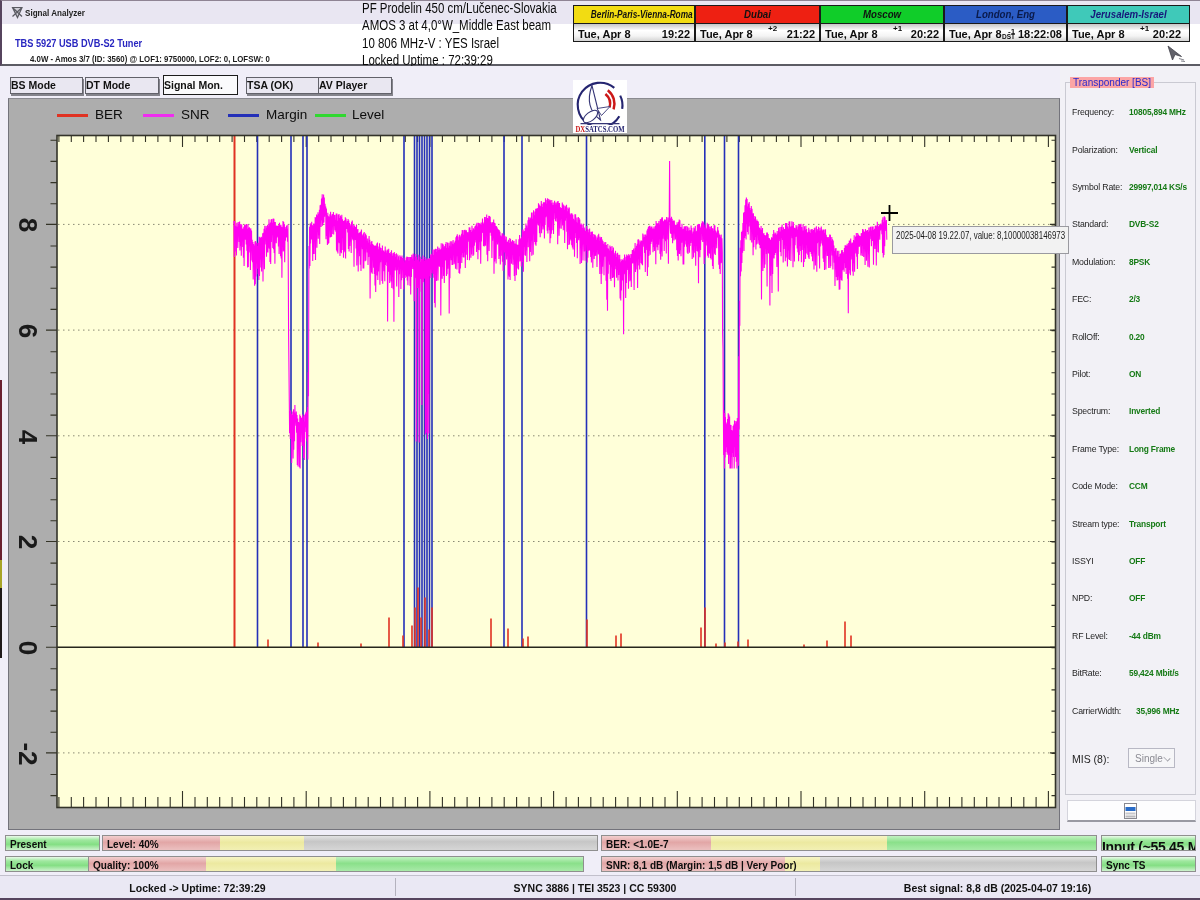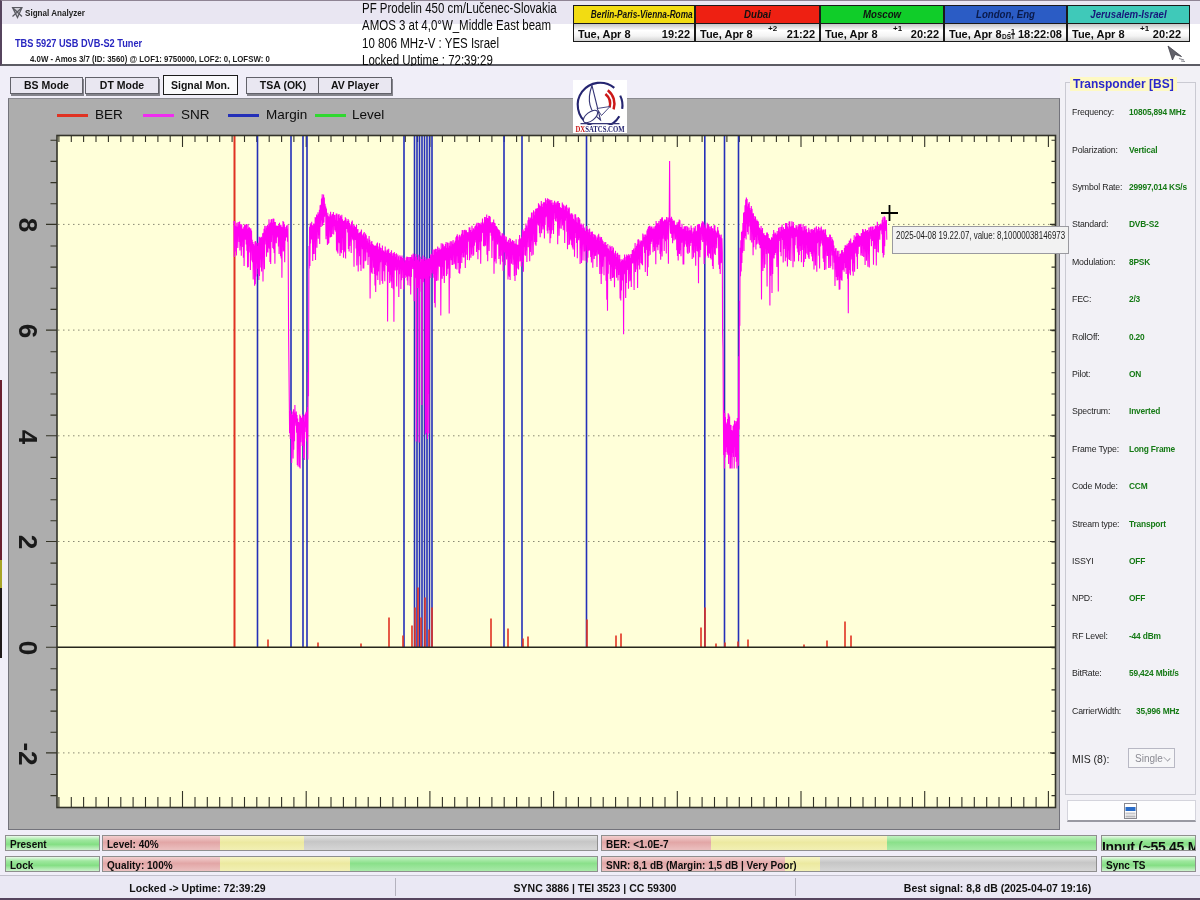--- a/index.html
+++ b/index.html
@@ -8,30 +8,30 @@
 
 #titlebar{left:0;top:0;width:1200px;height:24px;background:#e9e6f2;border-top:1px solid #8f8494;border-left:2px solid #56445e}
 #titletext{left:25px;top:7px;font-size:9.5px;font-weight:bold;color:#222;transform:scaleX(0.85);transform-origin:left top;white-space:nowrap}
 
 #header{left:0;top:24px;width:1200px;height:42px;background:#fff;border-bottom:2px solid #5c5c64;border-left:2px solid #56445e}
 #tbs{left:15px;top:37px;font-size:11.5px;font-weight:bold;color:#2826c0;transform:scaleX(0.80);transform-origin:left top;white-space:nowrap}
 #subline{left:30px;top:52.5px;font-size:9.8px;font-weight:bold;color:#1c1c1c;transform:scaleX(0.80);transform-origin:left top;white-space:nowrap}
 #centertext{left:362px;top:0px;width:300px;font-size:14px;line-height:17.4px;color:#0a0a0a;transform:scaleX(0.82);transform-origin:left top;white-space:nowrap}
 
 #tabstrip{left:0;top:66px;width:1200px;height:32px;background:#f0eef8}
-.tabbtn{top:77px;height:17px;background:#e9e7f1;border:1px solid #62626a;box-shadow:1px 2px 0 #84848c;font-size:10.5px;font-weight:bold;color:#111;text-align:center;line-height:15px}
+.tabbtn{top:77px;height:17px;background:#e9e7f1;border:1px solid #62626a;box-shadow:1px 2px 0 #84848c;font-size:10.5px;font-weight:bold;color:#111;text-align:left;line-height:15px}
 #tabactive{left:163px;top:75px;width:75px;height:20px;background:#fafafc;border:1.5px solid #1c1c1c;box-shadow:none;line-height:18px}
 
 #panel{left:8px;top:98px;width:1052px;height:732px;background:#adadad;border:1px solid #73737b;border-top:1px solid #8a8a90}
 .leg{top:114px;height:2.5px;width:31px}
 .legt{top:107px;font-size:13.5px;color:#0d0d0d}
 
 #rpanel{left:1060px;top:66px;width:140px;height:809px;background:#f2f1f6}
 #gbox{left:1065px;top:82px;width:131px;height:713px;border:1px solid #cacad2;background:#f2f1f6}
-#gboxlab{left:1070px;top:77px;font-size:12px;font-weight:bold;color:#2a28cc;background:#fef9c3;padding:0 3px}
+#gboxlab{left:1070px;top:77px;font-size:10px;font-weight:normal;color:#2a28cc;background:#fca5a5;padding:0 3px}
 .rlab{position:absolute;left:1072px;font-size:9.5px;letter-spacing:-0.2px;color:#1f1f1f;white-space:nowrap;transform:scaleX(0.92);transform-origin:left top}
 .rval{position:absolute;left:1129px;font-size:9.5px;letter-spacing:-0.2px;font-weight:bold;color:#157a15;white-space:nowrap;transform:scaleX(0.88);transform-origin:left top}
 #mislab{left:1072px;top:753px;font-size:10.5px;color:#1f1f1f}
 #misdd{left:1128px;top:748px;width:47px;height:20px;background:#f6f6f8;border:1px solid #b8b8c4;font-size:10px;color:#8a8a92;padding:3.5px 0 0 6px}
 #misarr{left:1163.5px;top:755px;width:6px;height:6px;border-right:1.5px solid #a0a0a8;border-bottom:1.5px solid #a0a0a8;transform:rotate(45deg) scaleY(0.7)}
 #rbtn{left:1067px;top:800px;width:129px;height:22px;background:#fdfdfe;border:1px solid #d4d4dc;border-bottom:2px solid #9a9aa2}
 
 #logo{left:573px;top:80px;width:54px;height:53px;background:#fff}
 
 #botarea{left:0;top:830px;width:1200px;height:45px;background:#f0eef8}
@@ -227,21 +227,21 @@
 <div class="abs" id="tooltip"><span>2025-04-08 19.22.07, value: 8,10000038146973</span></div>
 
 <div class="abs" id="botarea"></div>
 <div class="abs gbox" style="left:5px;top:835px;width:95px">Present</div>
 <div class="abs gbox" style="left:5px;top:856px;width:95px">Lock</div>
 <div class="abs pbar" style="left:102px;top:835px;width:496px">
   <div class="seg segpink" style="left:0;width:117px"></div>
   <div class="seg segyel" style="left:117px;width:84px"></div>
   <div class="ptext">Level: 40%</div>
 </div>
-<div class="abs pbar" style="left:102px;top:856px;width:496px">
+<div class="abs pbar" style="left:88px;top:856px;width:496px">
   <div class="seg segpink" style="left:0;width:117px"></div>
   <div class="seg segyel" style="left:117px;width:130px"></div>
   <div class="seg seggreen" style="left:247px;width:247px"></div>
   <div class="ptext">Quality: 100%</div>
 </div>
 <div class="abs pbar" style="left:601px;top:835px;width:496px">
   <div class="seg segpink" style="left:0;width:109px"></div>
   <div class="seg segyel" style="left:109px;width:176px"></div>
   <div class="seg seggreen" style="left:285px;width:209px"></div>
   <div class="ptext">BER: &lt;1.0E-7</div>

